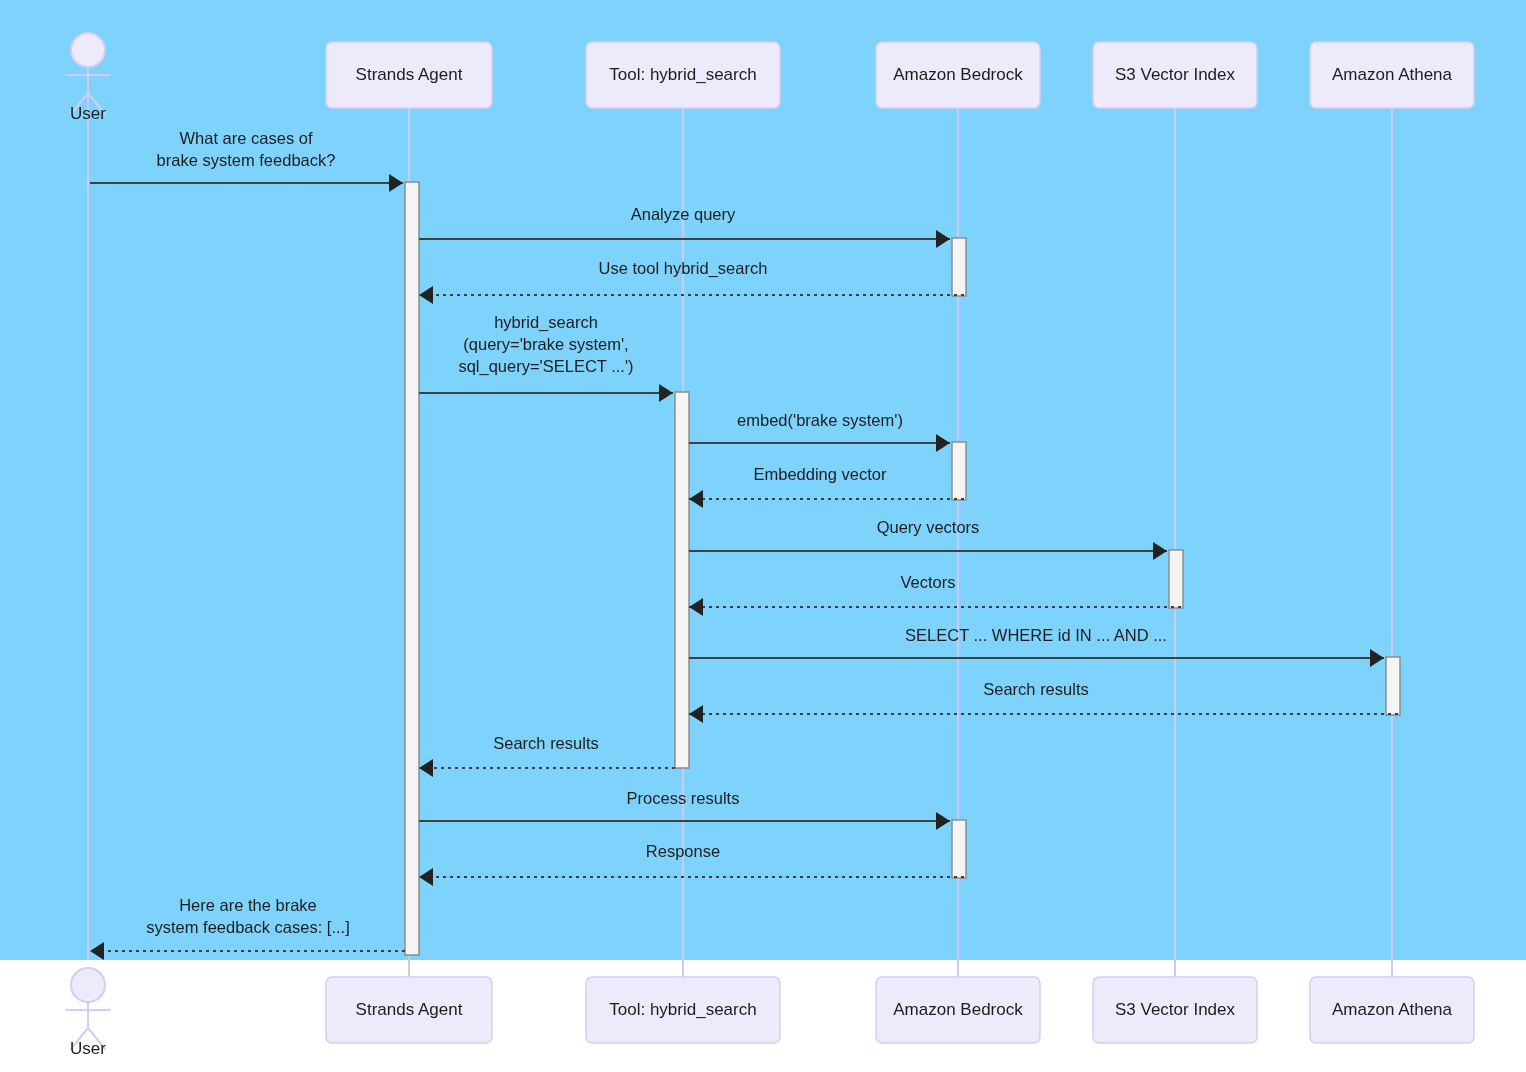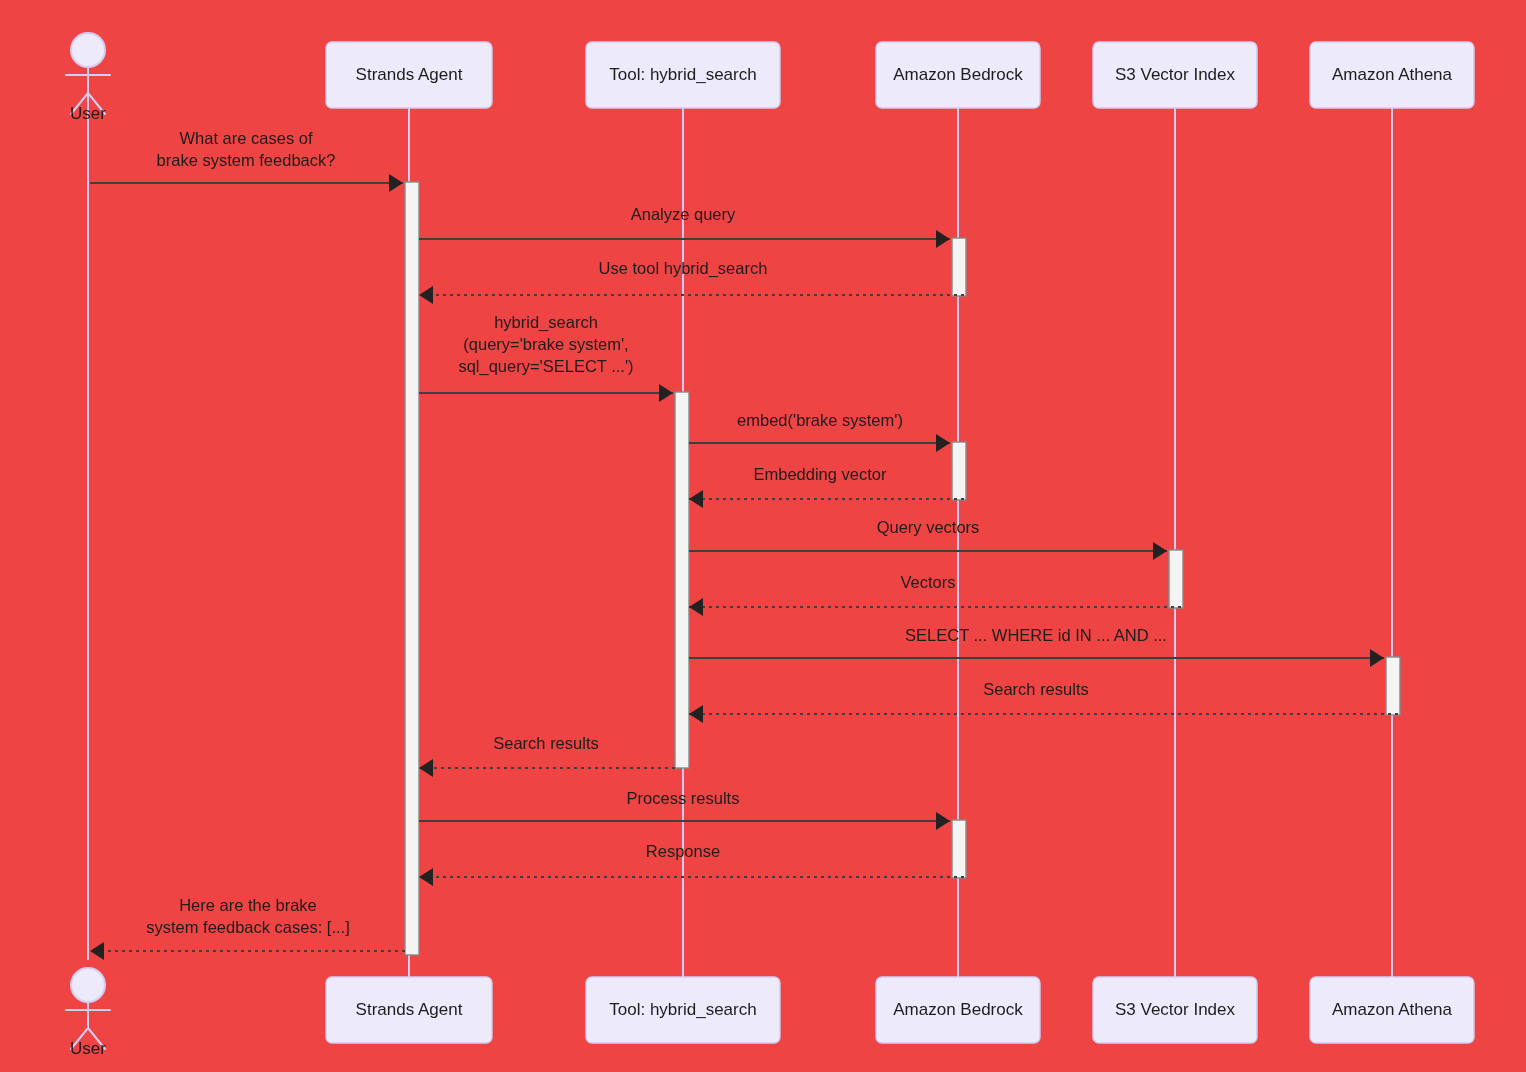--- a/index.html
+++ b/index.html
@@ -9,22 +9,22 @@
   }
   body {
     width: 1526px;
     height: 1072px;
     overflow: hidden;
     font-family: "Liberation Sans", sans-serif;
   }
   #diagram-root {
     position: relative;
     width: 1526px;
-    height: 1072px;
-    background: #ef4444;
+    height: 960px;
+    background: #7dd3fc;
   }
   svg.seq {
     display: block;
     width: 1526px;
     height: 1072px;
   }
   .participant-box {
     fill: #ECEAFB;
     stroke: #D3CDF3;
     stroke-width: 1.4;

